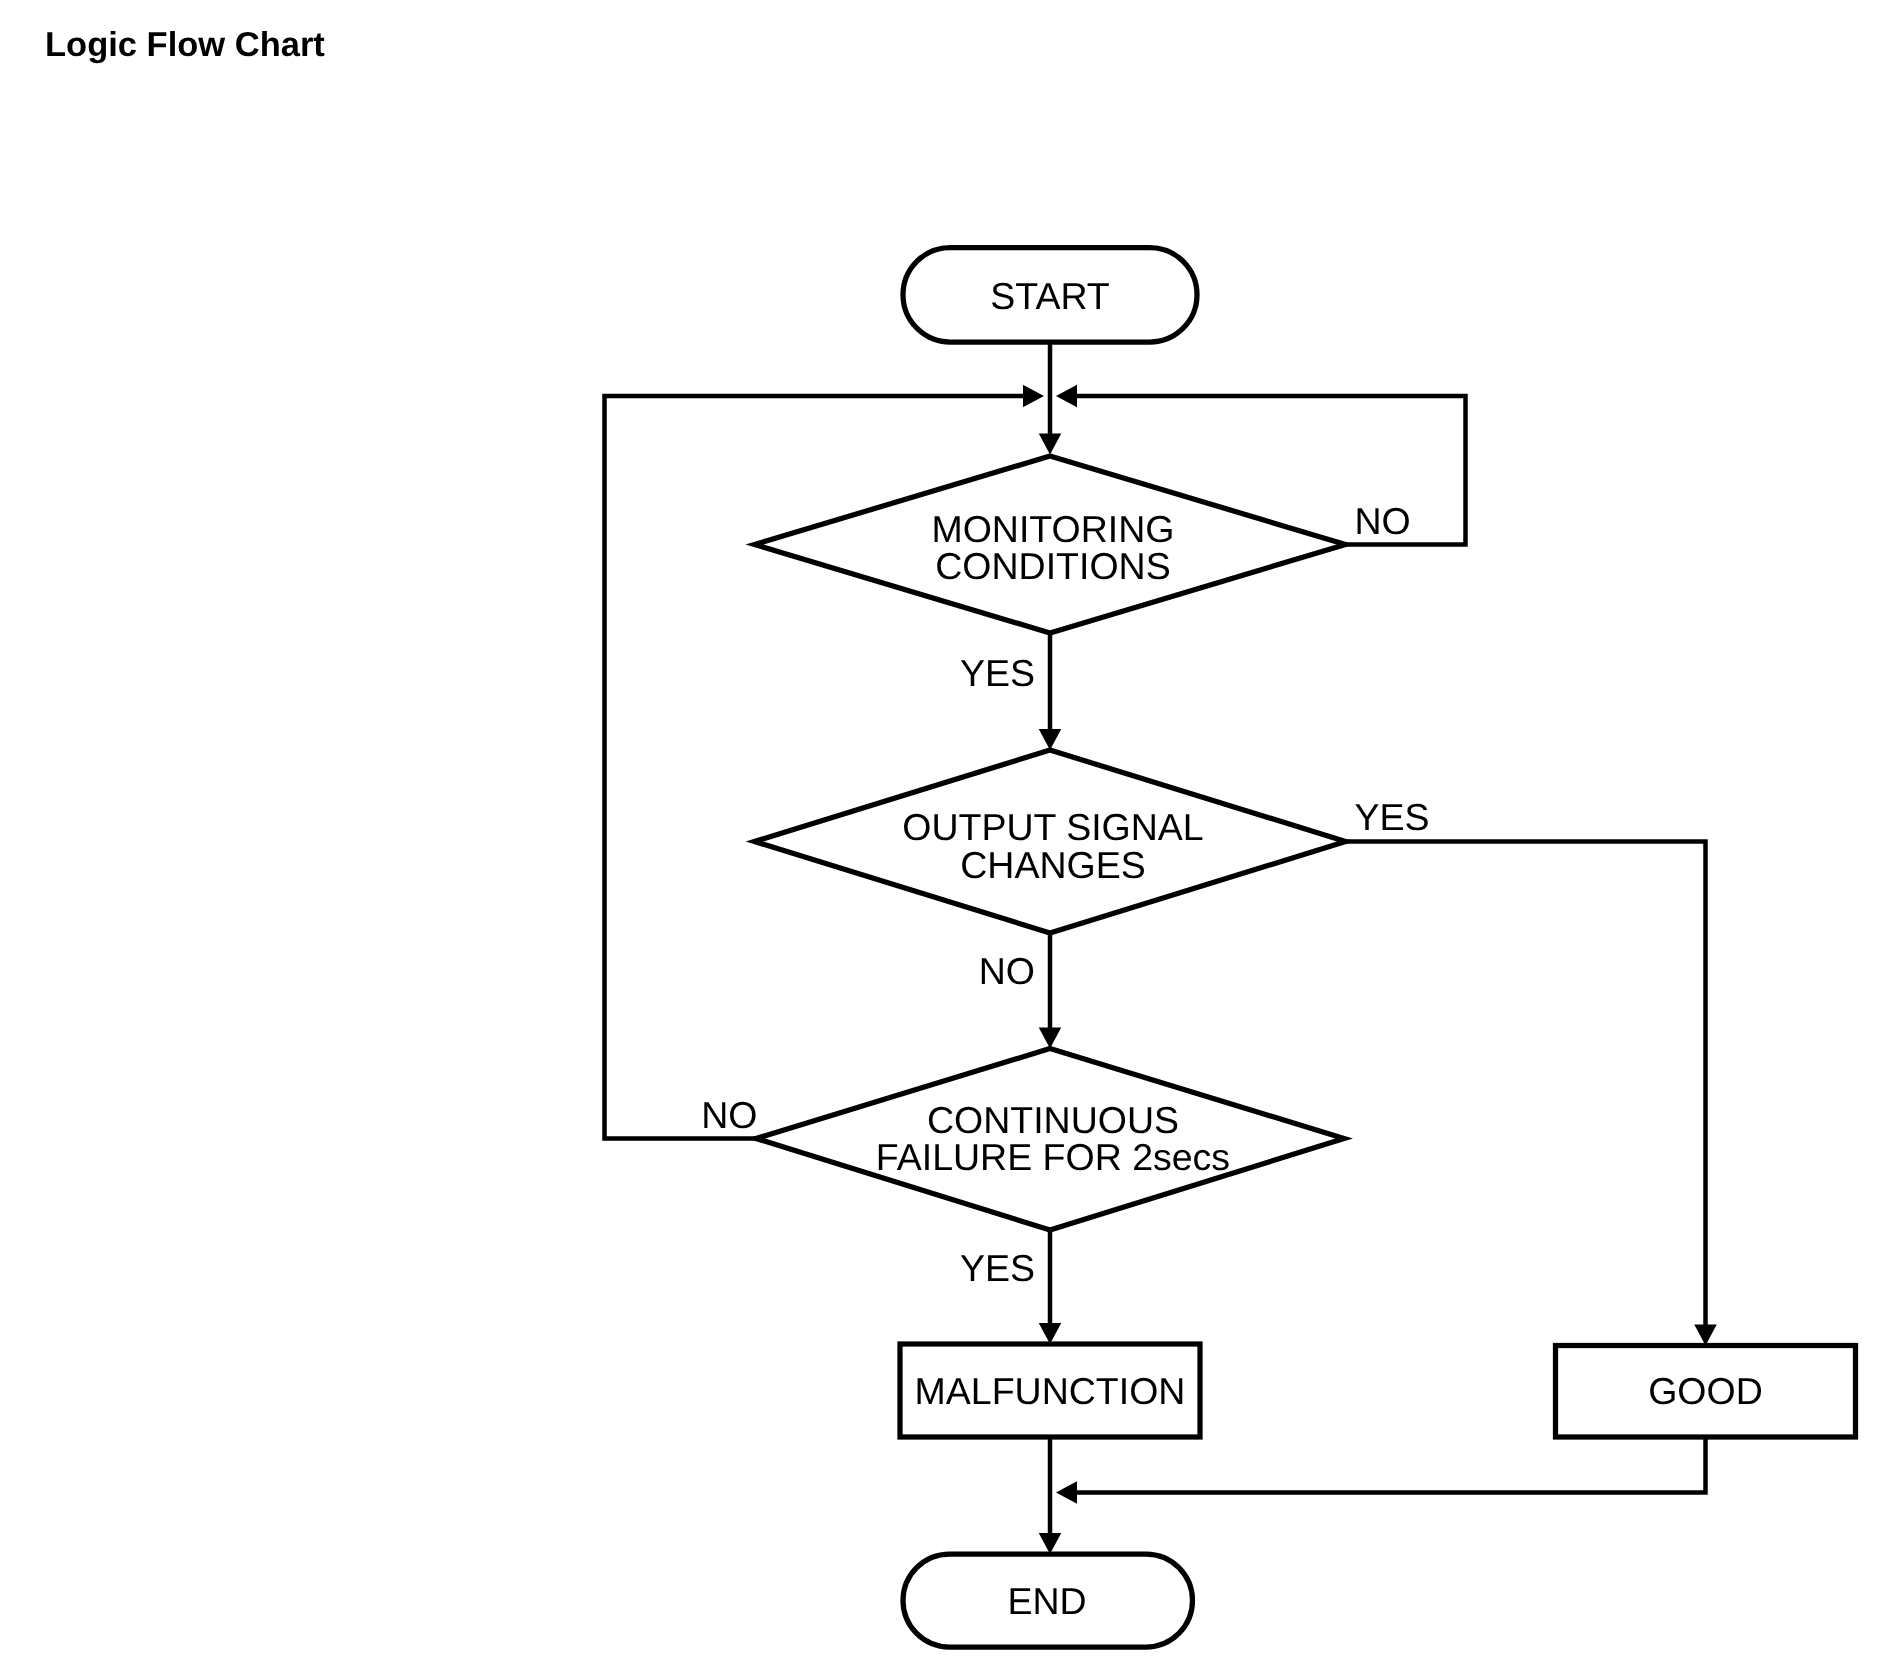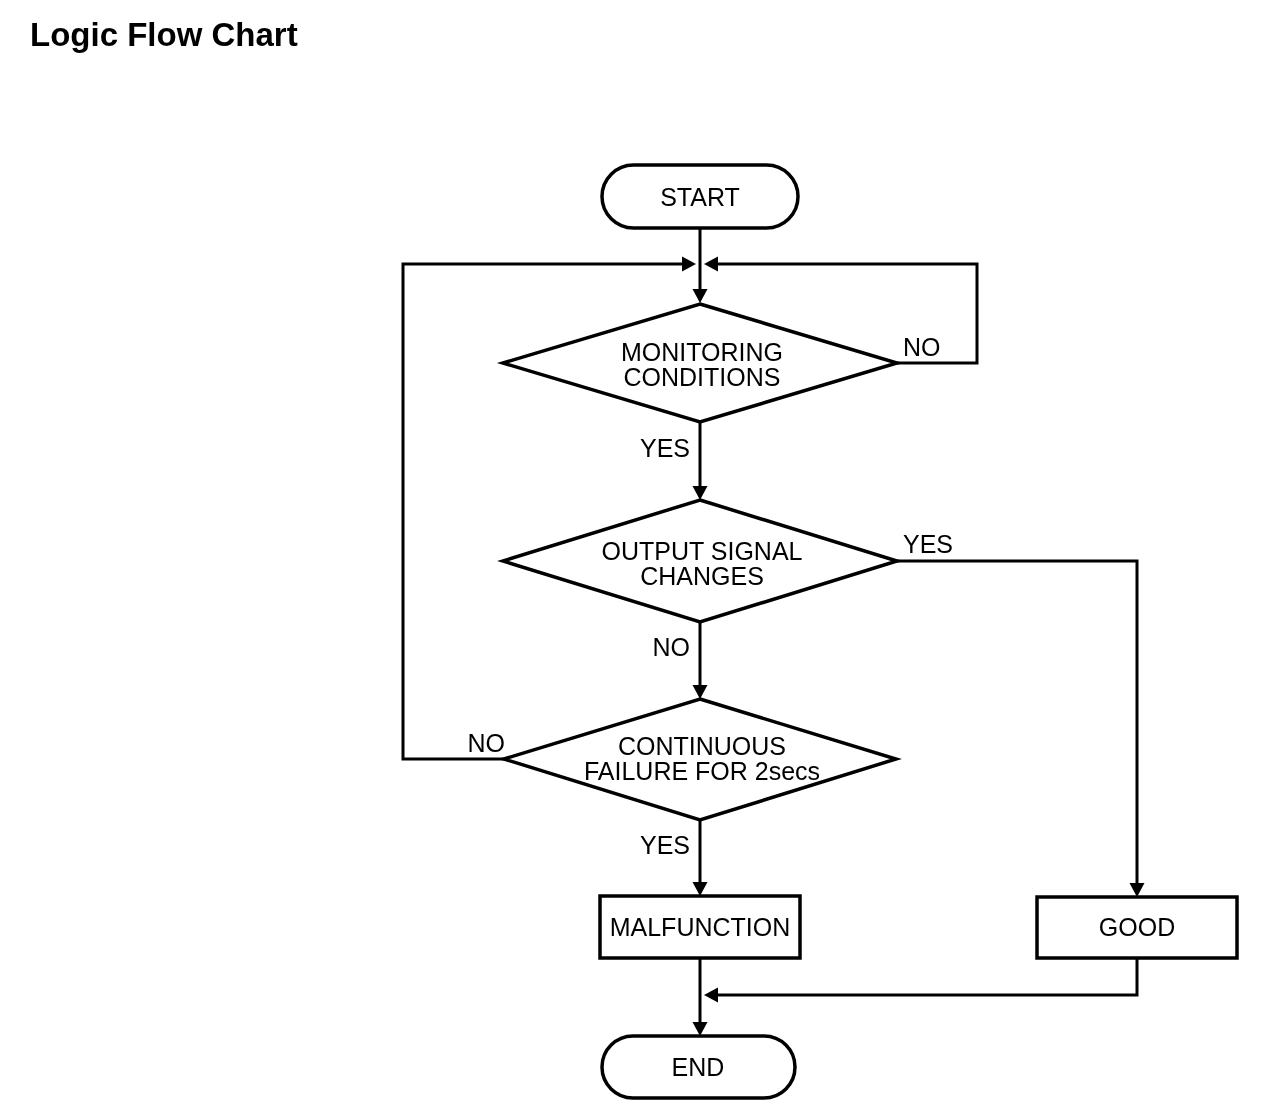--- a/index.html
+++ b/index.html
@@ -13,21 +13,21 @@
     height: 1112px;
     background: #ffffff;
     font-family: "Liberation Sans", sans-serif;
     overflow: hidden;
   }
   .page-title {
     position: absolute;
     left: 30px;
     top: 16px;
     margin: 0;
-    font-size: 33px;
+    font-size: 23px;
     font-weight: bold;
     color: #000000;
     letter-spacing: 0px;
   }
   svg.flowchart {
     position: absolute;
     left: 0;
     top: 0;
   }
   .shape {

